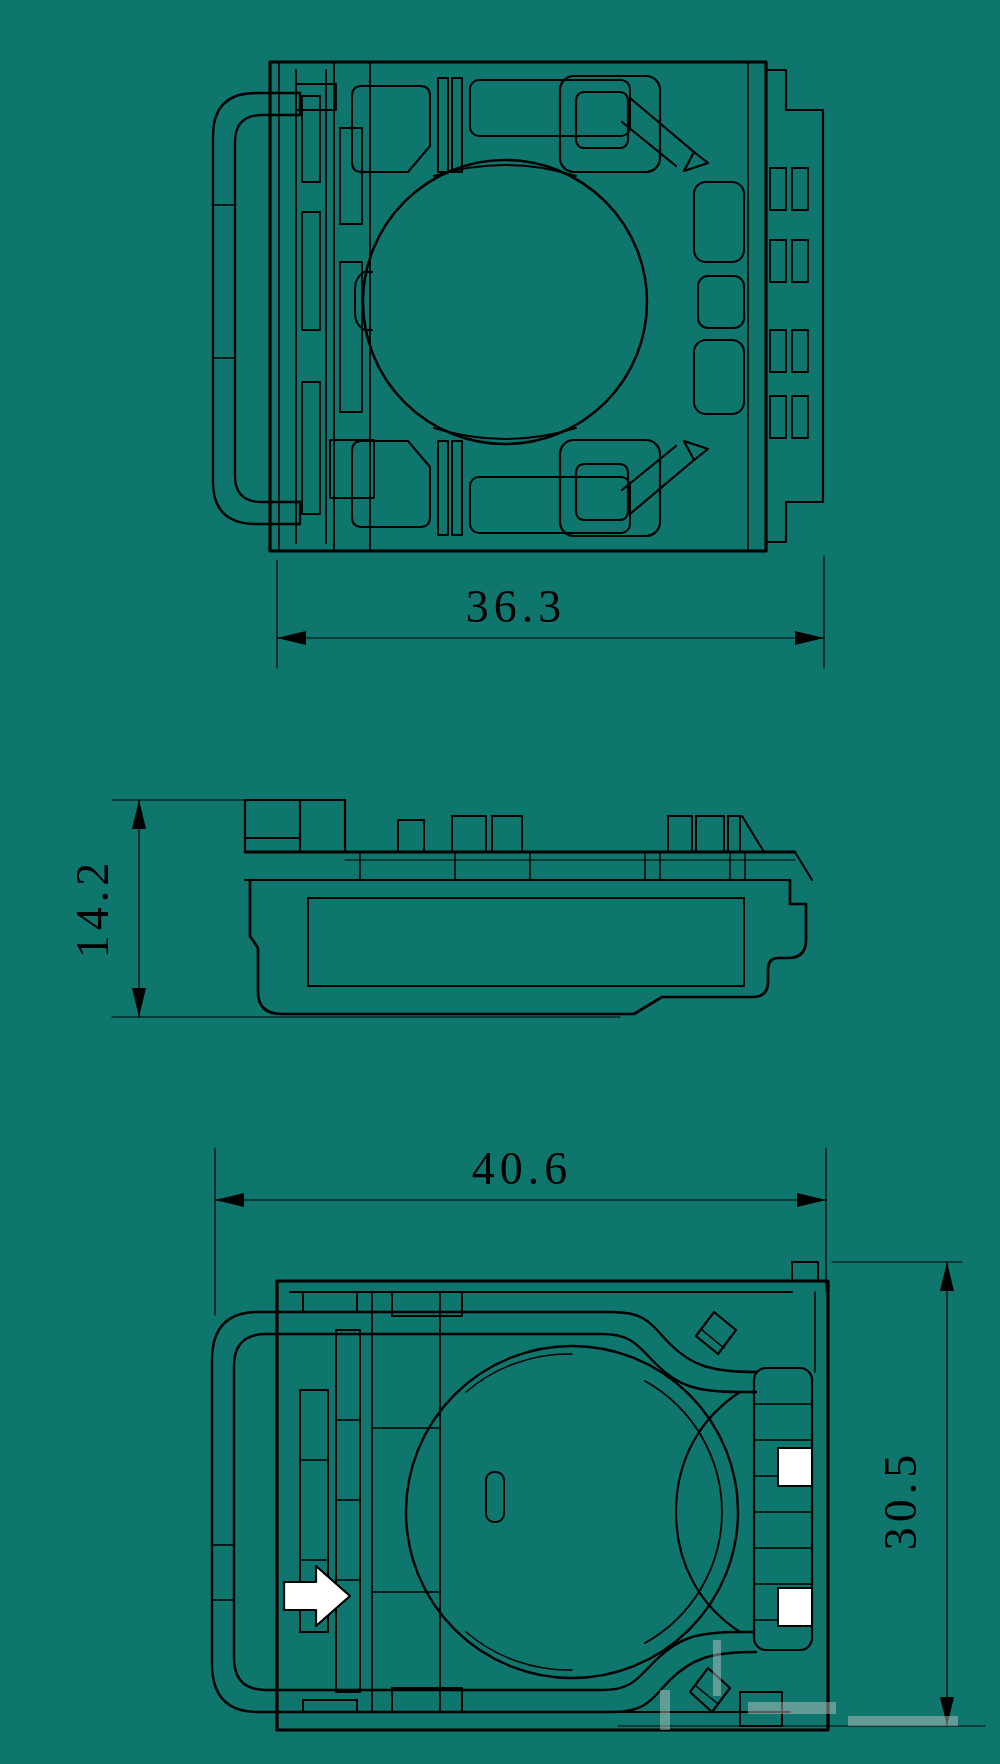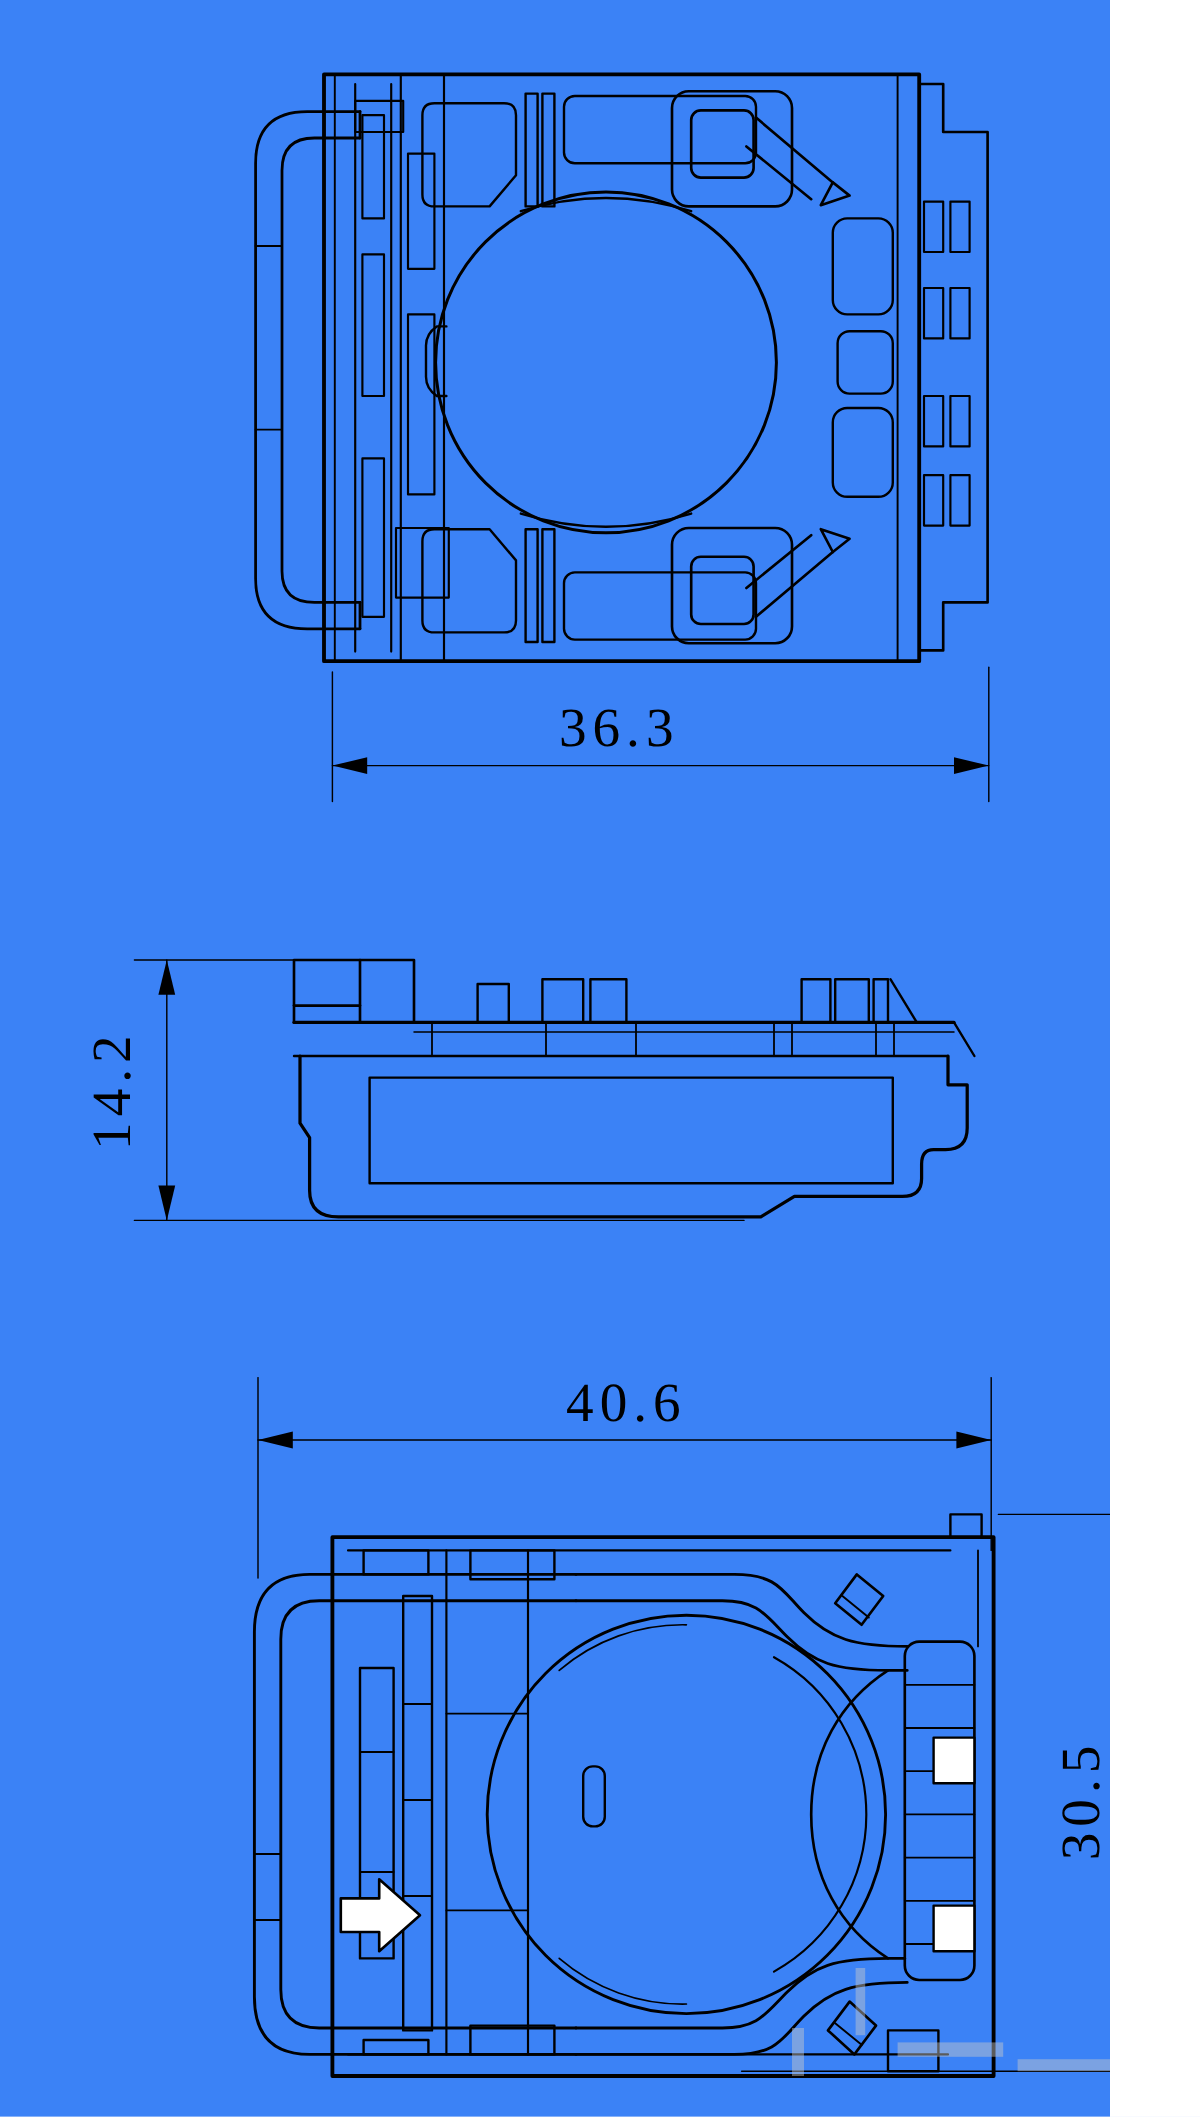--- a/index.html
+++ b/index.html
@@ -1,19 +1,19 @@
 <!DOCTYPE html>
 <html><head>
 <meta charset="utf-8">
 <style>
   html,body{margin:0;padding:0;background:#ffffff;}
   .canvas{
     position:relative;
-    width:925px;height:1764px;
-    background:#3b82f6;
+    width:1000px;height:1764px;
+    background:#0f766e;
     overflow:hidden;
     font-family:"Liberation Serif", serif;
   }
   svg{display:block;}
   .dim-text{
     font-family:"Liberation Serif", serif;
     font-size:46px;
     fill:#000000;
     letter-spacing:5px;
   }

